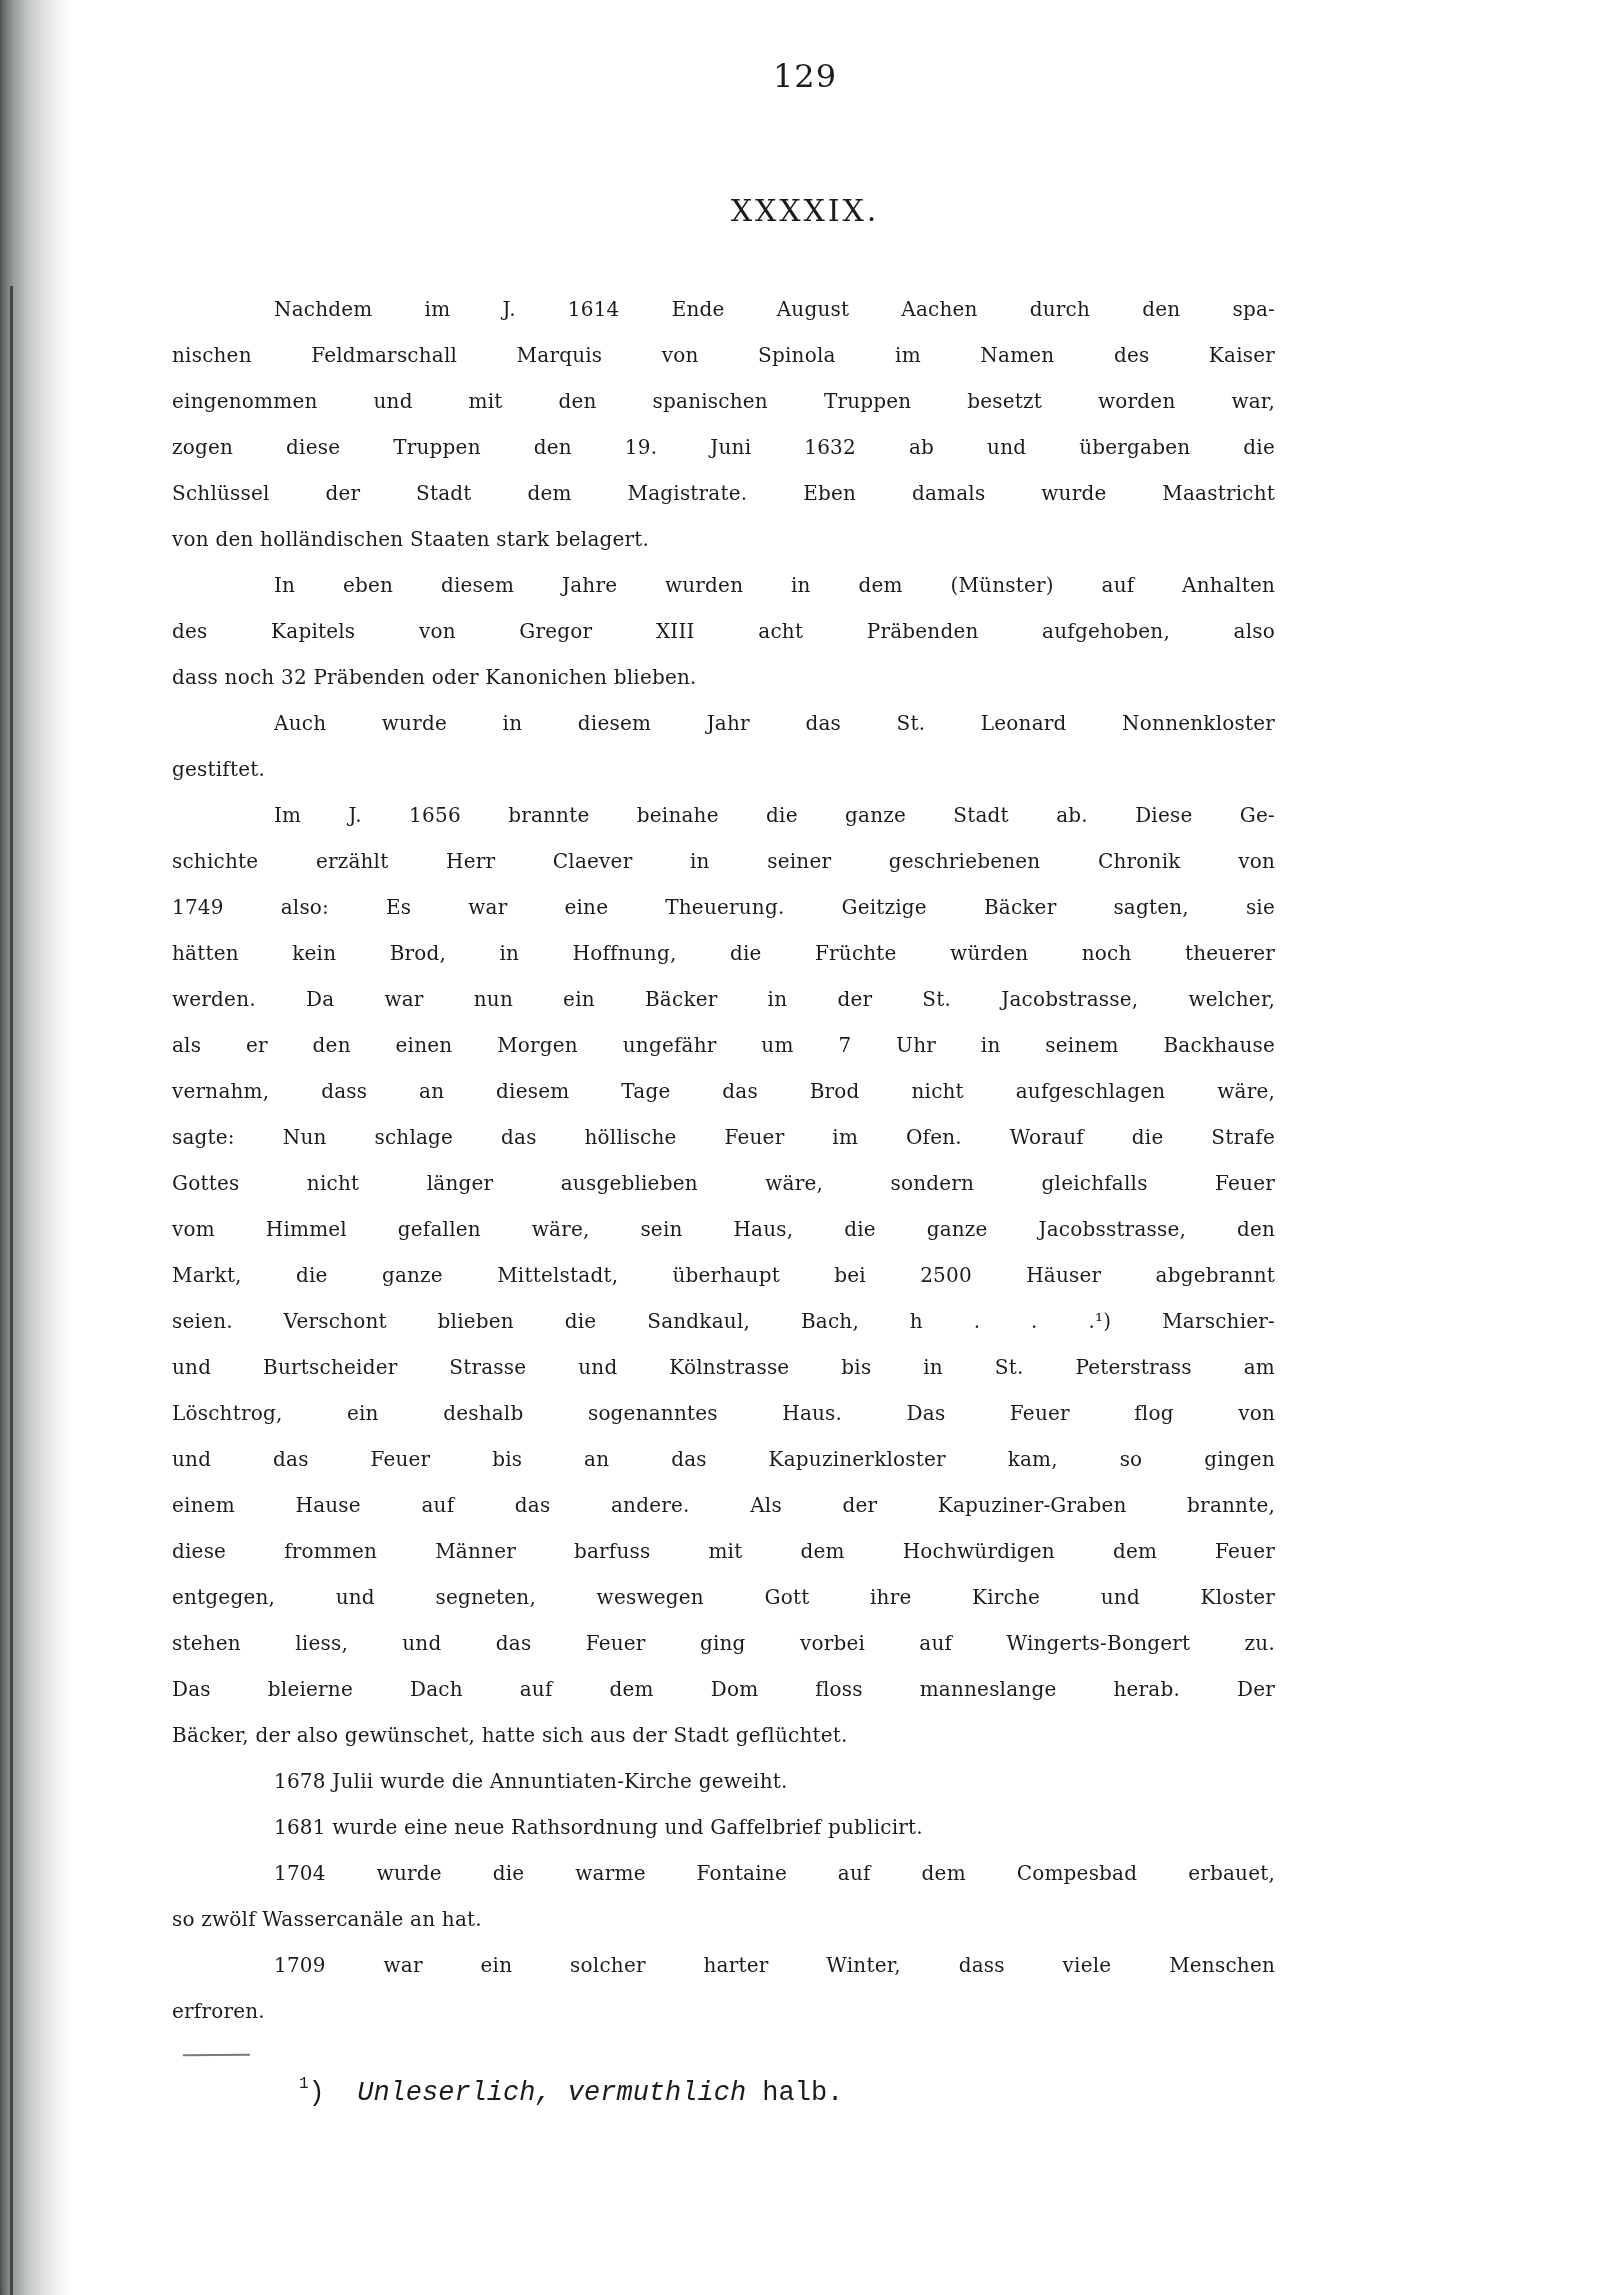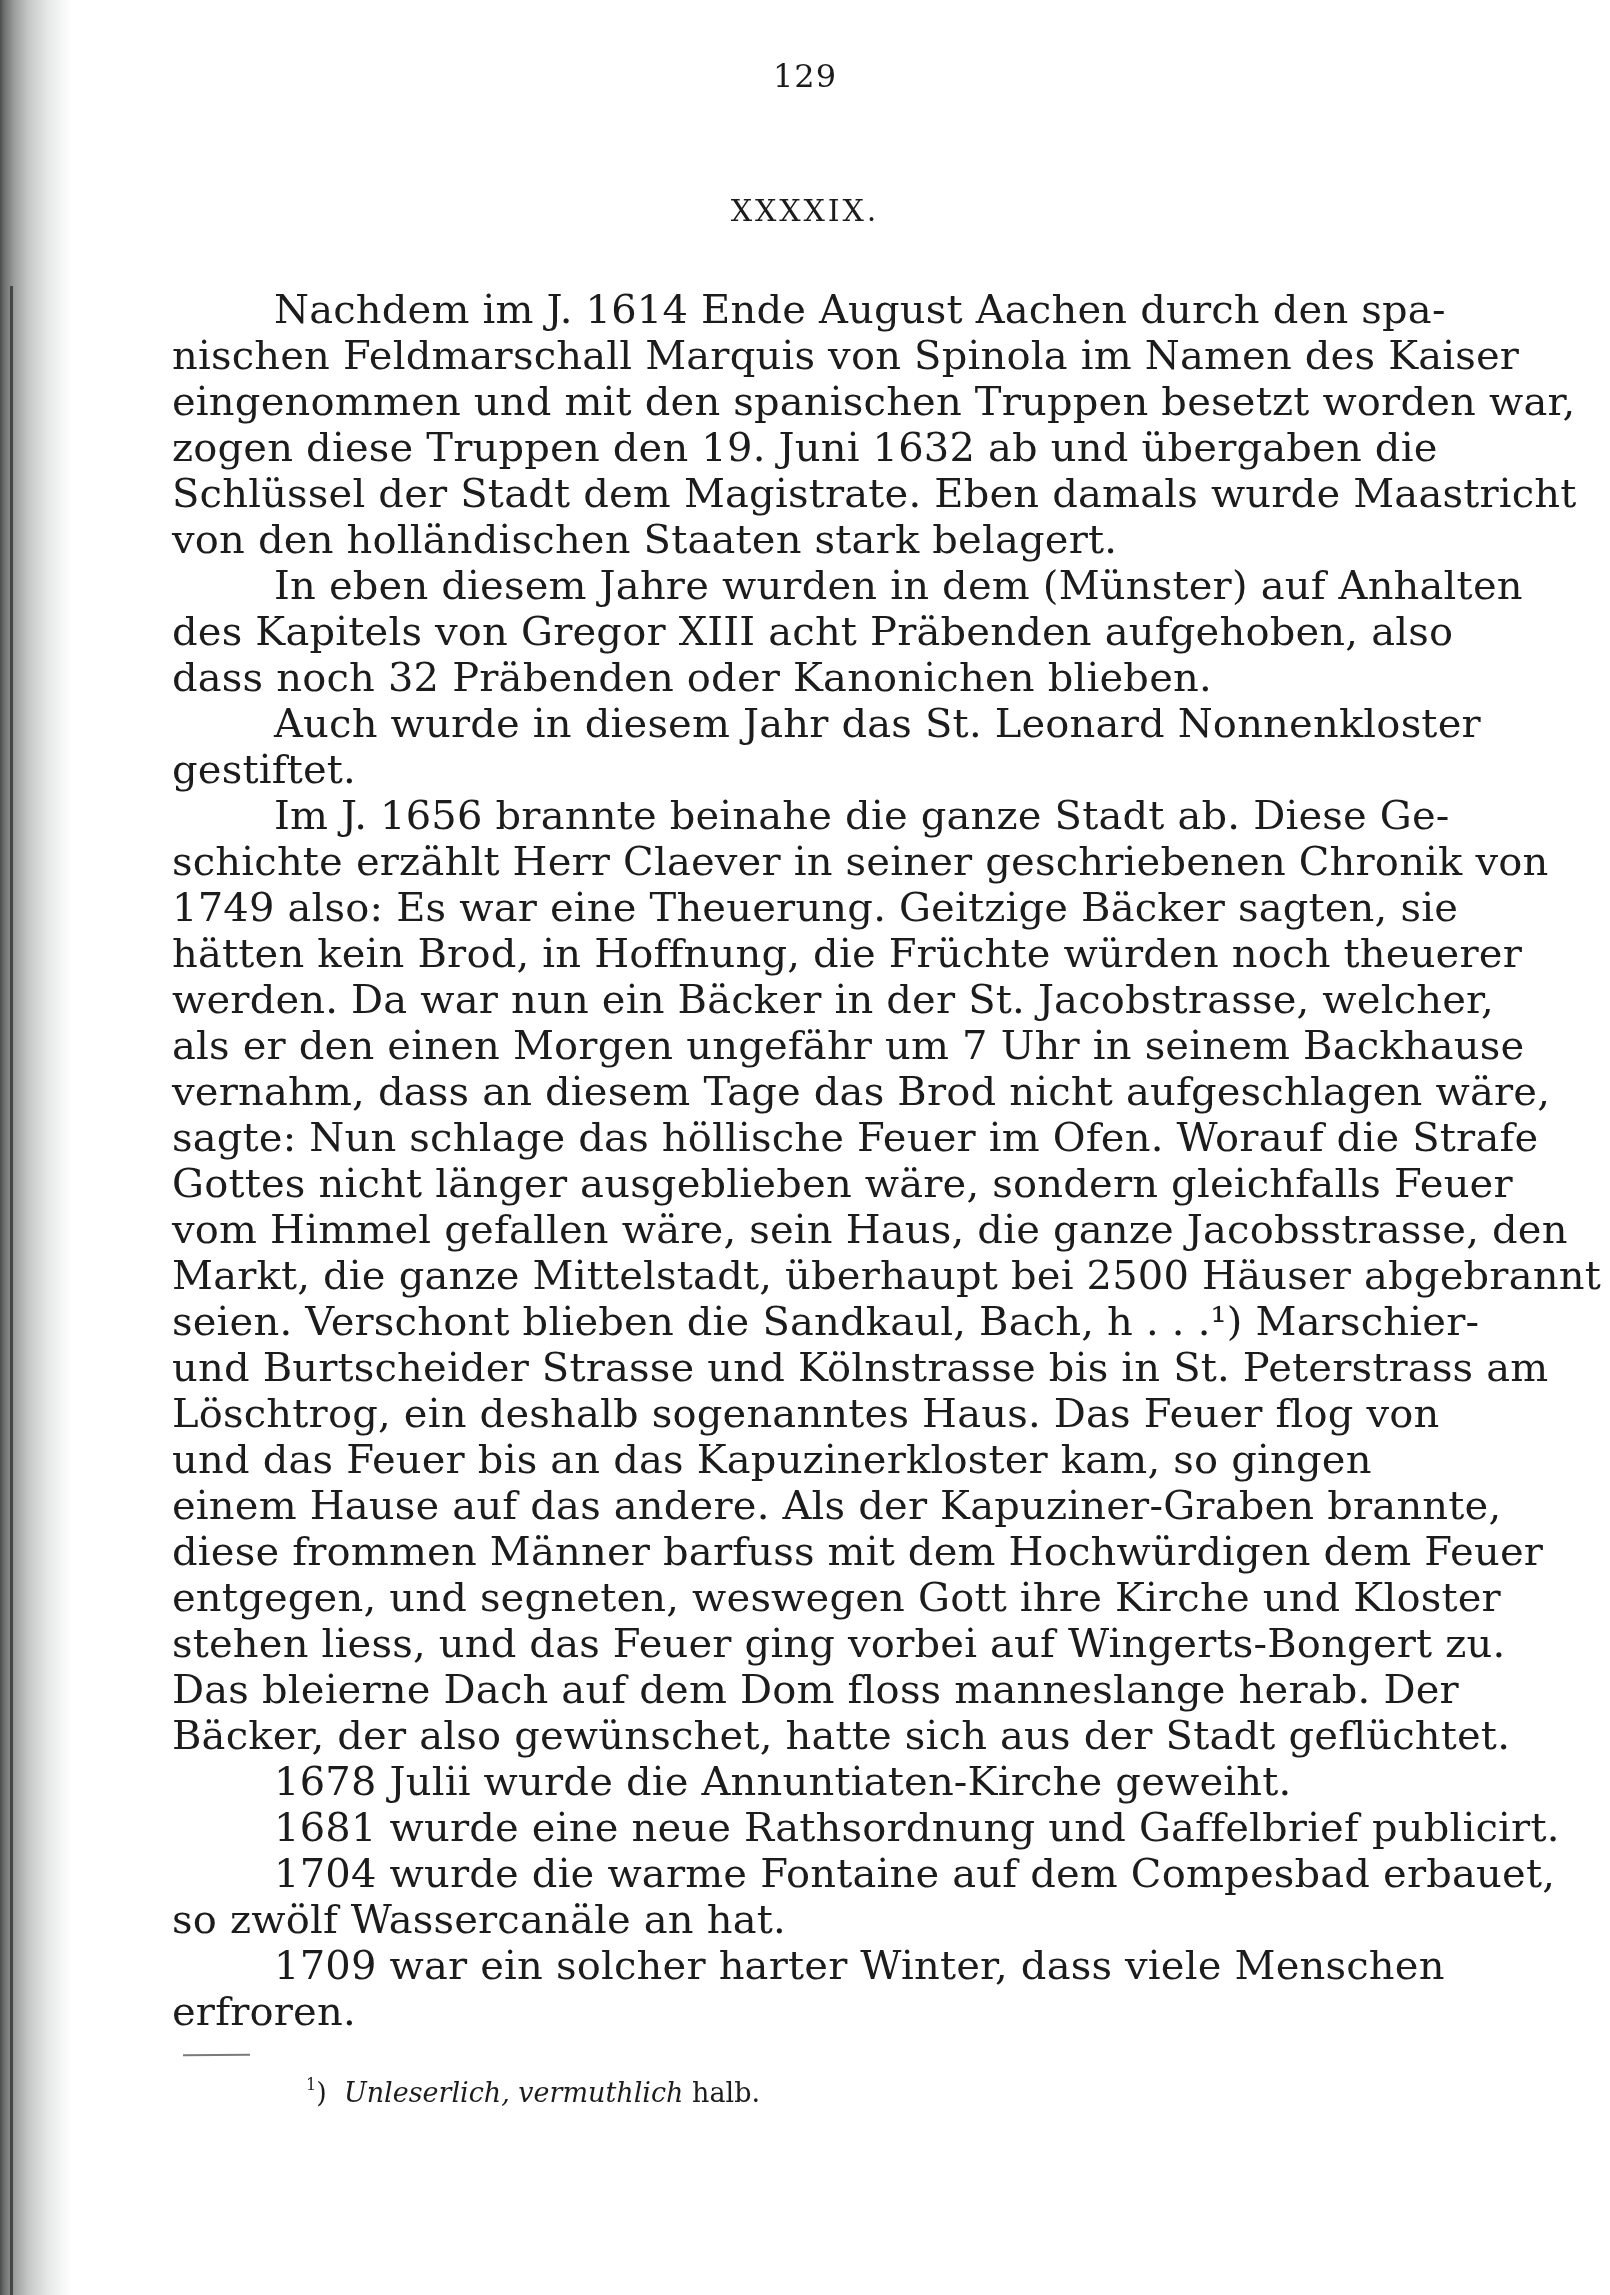--- a/index.html
+++ b/index.html
@@ -22,32 +22,32 @@
     font-size: 32px; letter-spacing: 1px;
   }
   .chapter-heading {
     position: absolute; top: 193px; left: 0; width: 1610px; text-align: center;
     font-size: 30px; letter-spacing: 2.9px;
   }
   .body-text {
     position: absolute; left: 172px; top: 286px; width: 1103px;
   }
   .line {
-    height: 46px; line-height: 46px; font-size: 40px;
+    height: 46px; line-height: 46px; font-size: 20px;
     white-space: nowrap; text-align: justify; text-align-last: justify;
     letter-spacing: 0.2px;
   }
   .line.last { text-align-last: left; }
   .line.indent { padding-left: 102px; box-sizing: border-box; }
   .footnote-rule {
     position: absolute; left: 183px; top: 2054px; width: 67px; height: 2.4px;
     background: #7a7a7a; transform: rotate(-0.6deg);
   }
   .footnote {
-    position: absolute; left: 306px; top: 2075px; font-size: 27px; white-space: nowrap;
+    position: absolute; left: 299px; top: 2075px; font-size: 27px; white-space: nowrap; font-family: Liberation Mono, monospace;
   }
   .footnote sup { font-size: 16px; vertical-align: 12.4px; }
   .footnote .it { font-style: italic; }
 </style>
 </head>
 <body>
 
 <div class="edge-shadow"></div>
 <div class="edge-line"></div>
 

